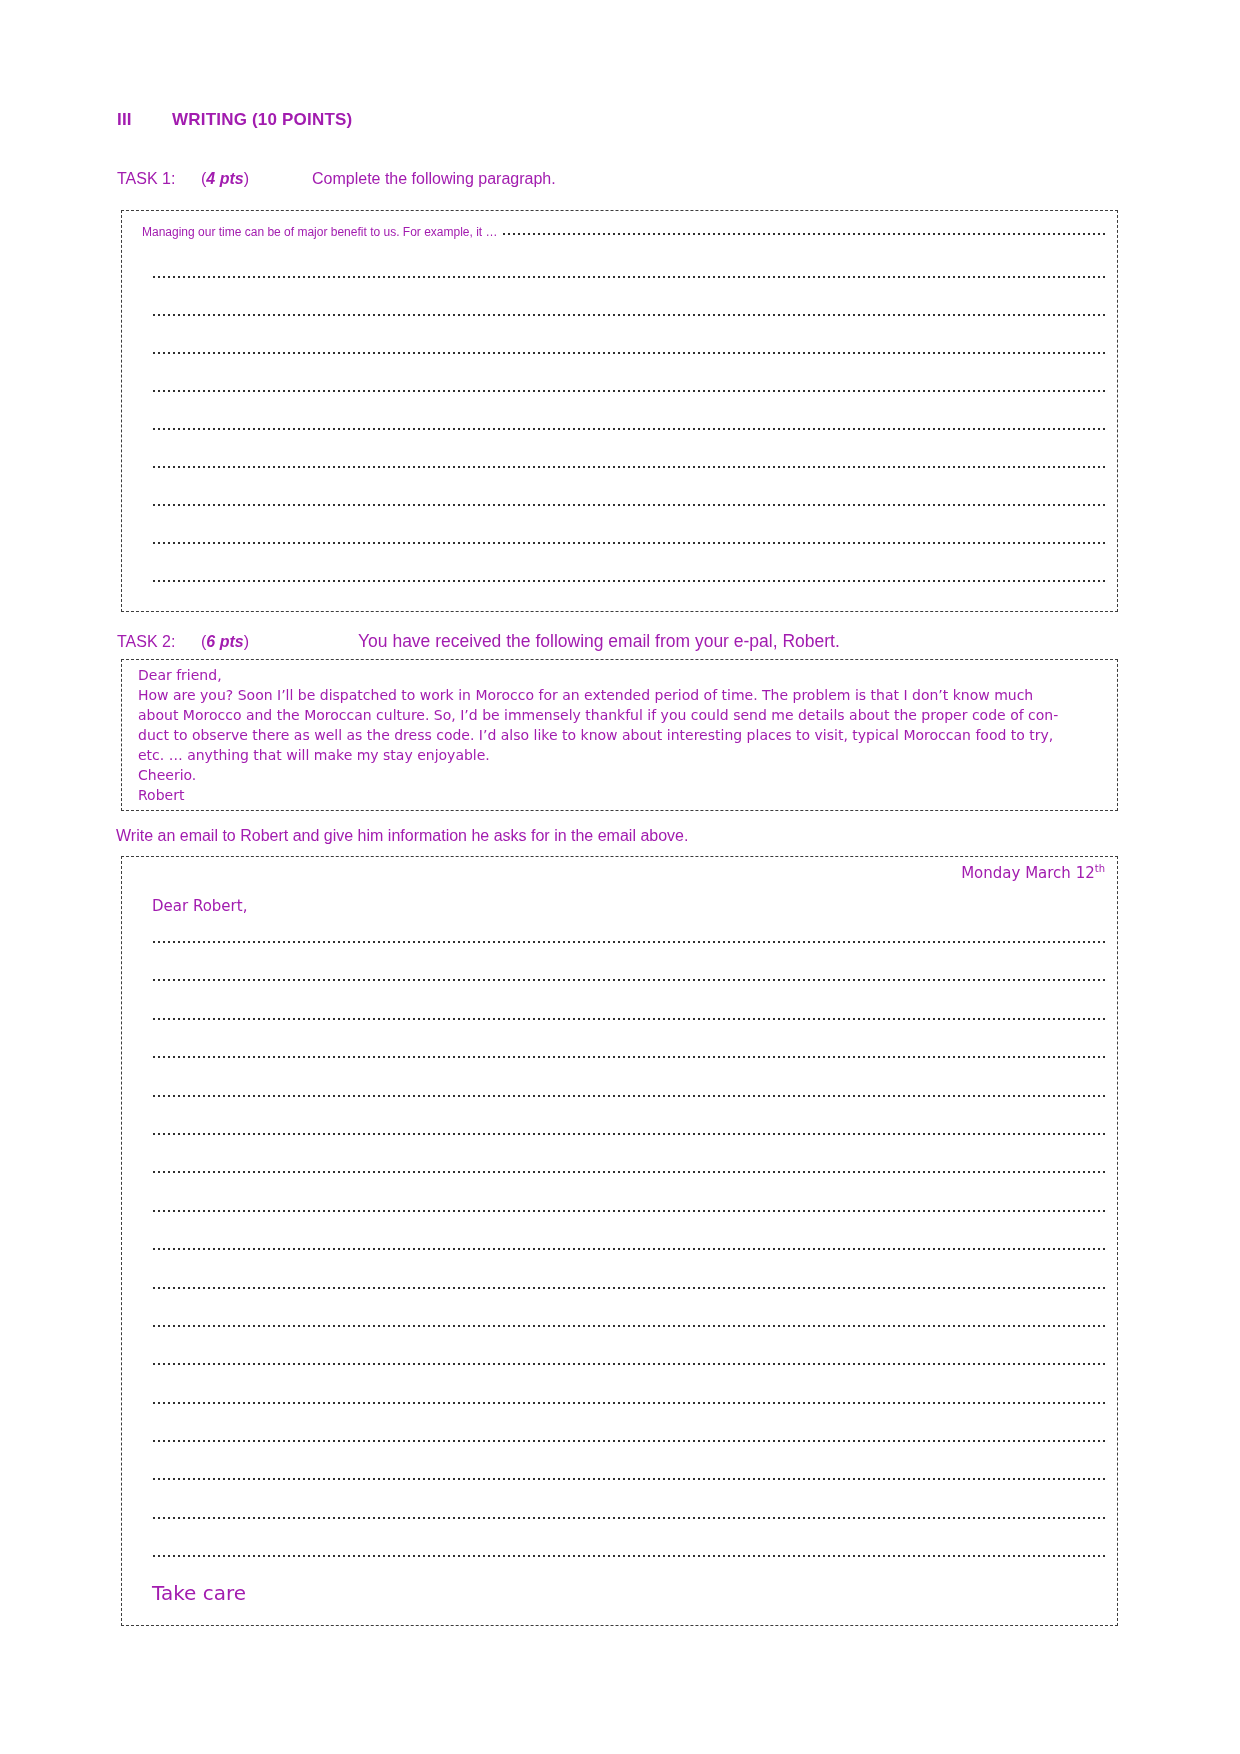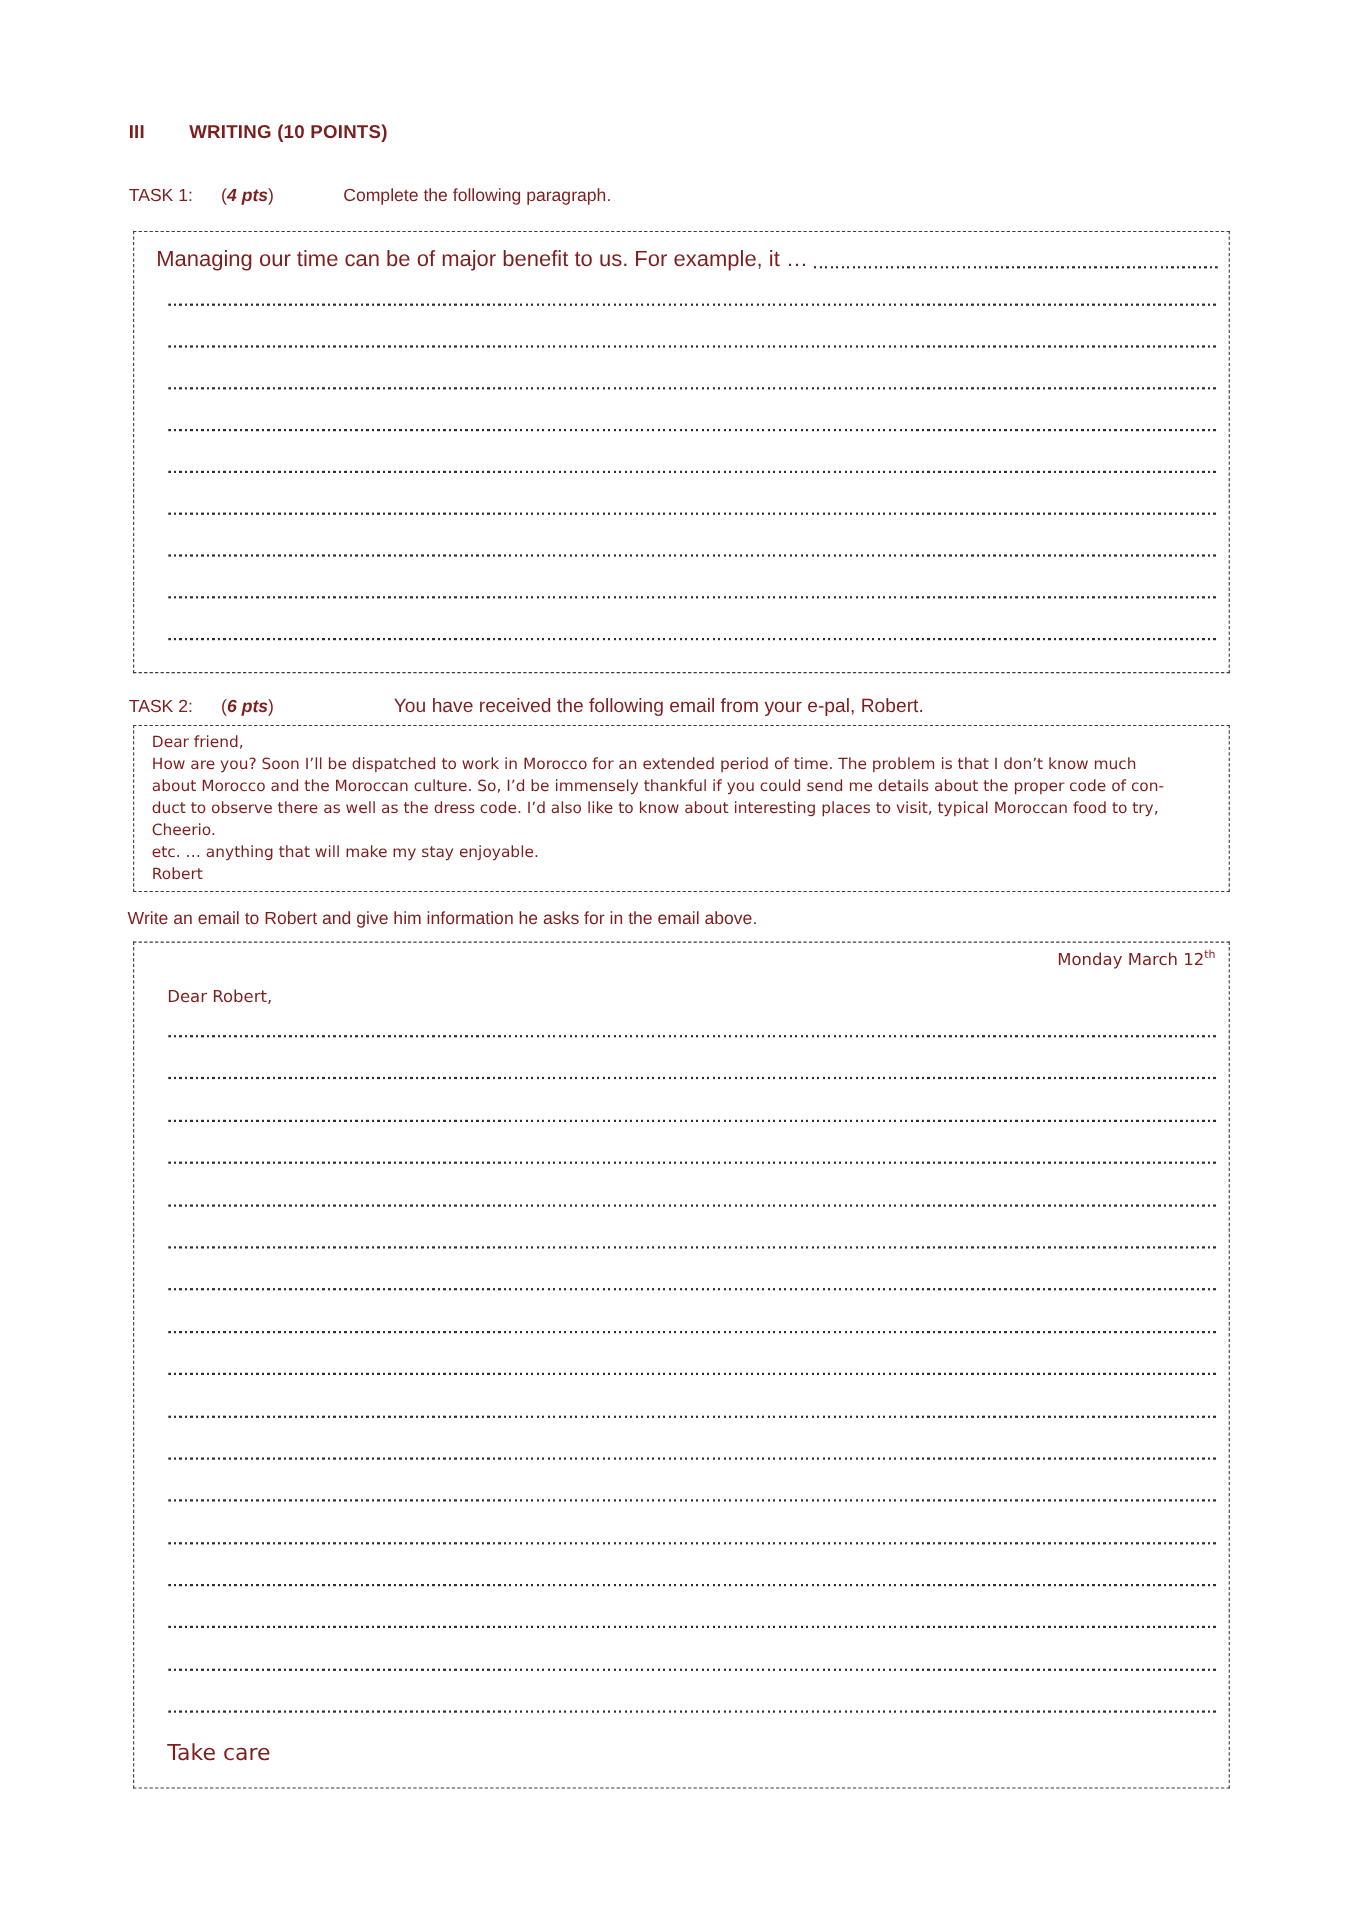--- a/index.html
+++ b/index.html
@@ -2,21 +2,21 @@
 <html><head>
 <meta charset="utf-8">
 <style>
   html, body { margin: 0; padding: 0; background: #ffffff; }
   .page {
     position: relative;
     width: 1240px;
     height: 1754px;
     background: #ffffff;
     font-family: "Liberation Sans", sans-serif;
-    color: #7f1d1d;
+    color: #a21caf;
     overflow: hidden;
   }
 
   
   .heading {
     position: absolute;
     left: 117px;
     top: 110px;
     font-size: 17px;
     font-weight: bold;
@@ -64,21 +64,21 @@
   #reply-lines .writeline { margin-bottom: 36.4px; }
 
   
   .prompt-line {
     position: absolute;
     left: 20px;
     right: 10px;
     top: 14px;
     display: flex;
     align-items: flex-end;
-    font-size: 20px;
+    font-size: 12px;
   }
   .prompt-line .fill {
     flex: 1;
     height: 2px;
     margin: 0 0 4px 5px;
     background-image: repeating-linear-gradient(90deg, #2e2e2e 0 2px, transparent 2px 5px);
   }
 
   
   .handwriting { font-family: cursive, "DejaVu Sans", sans-serif; }
@@ -160,22 +160,22 @@
   <div class="task-row row-2" id="task2-row">
     <span class="t-label">TASK 2:</span><span class="t-pts"><span>(</span><span class="pts-val">6 pts</span><span>)</span></span><span class="t-instr">You have received the following email from your e-pal, Robert.</span>
   </div>
 
   <div class="dash-box" id="email-box">
     <div class="email-body handwriting">
         <div>Dear friend,</div>
         <div>How are you? Soon I’ll be dispatched to work in Morocco for an extended period of time. The problem is that I don’t know much</div>
         <div>about Morocco and the Moroccan culture. So, I’d be immensely thankful if you could send me details about the proper code of con-</div>
         <div>duct to observe there as well as the dress code. I’d also like to know about interesting places to visit, typical Moroccan food to try,</div>
+        <div>etc. … anything that will make my stay enjoyable.</div>
         <div>Cheerio.</div>
-        <div>etc. … anything that will make my stay enjoyable.</div>
         <div>Robert</div>
       </div>
   </div>
 
   <div class="write-instruction">Write an email to Robert and give him information he asks for in the email above.</div>
 
   <div class="dash-box" id="reply-box">
     <div class="reply-date handwriting"><span>Monday March 12</span><sup>th</sup></div>
     <div class="reply-salutation handwriting">Dear Robert,</div>
     <div class="lines-wrap" id="reply-lines">

